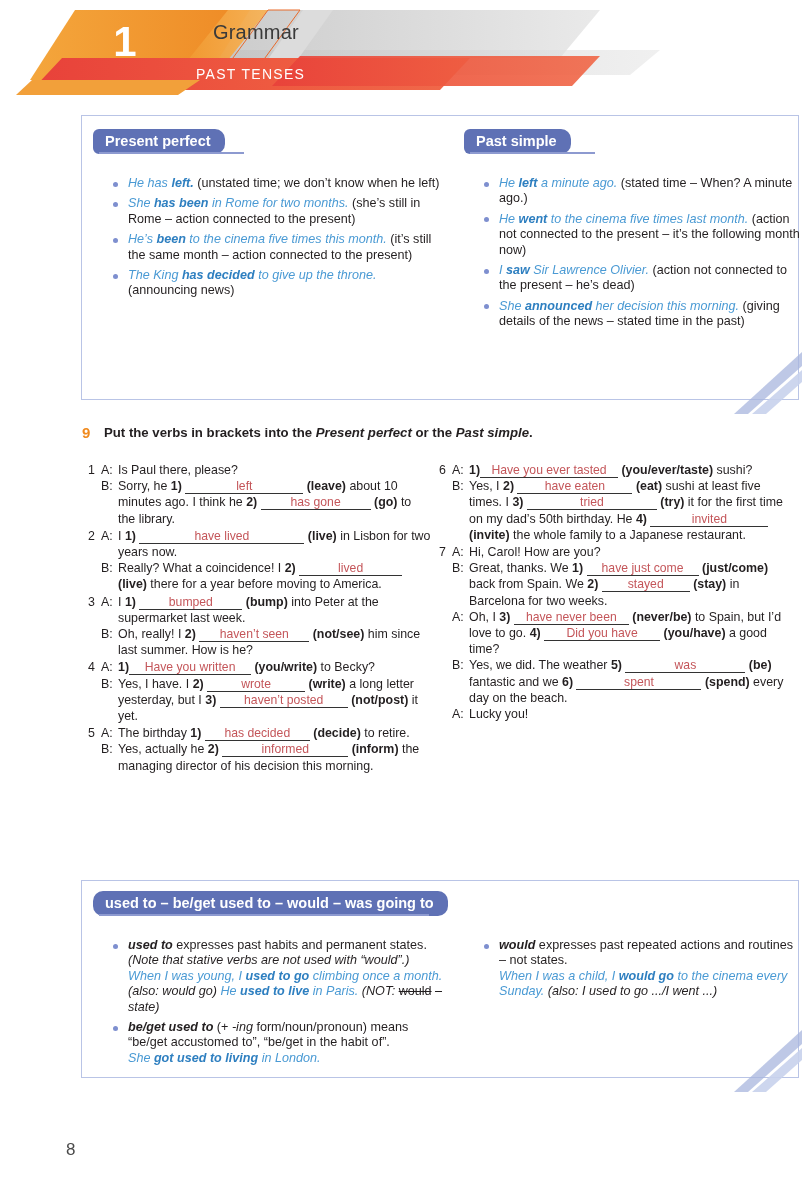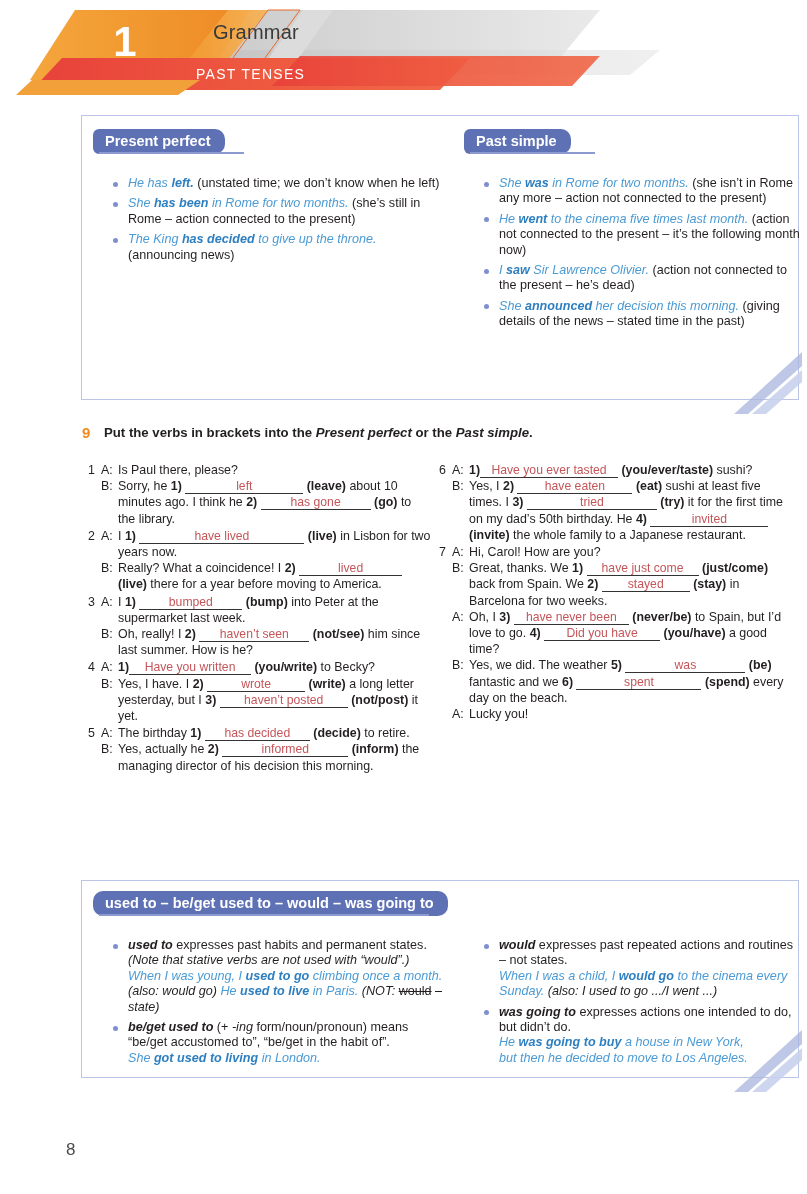--- a/index.html
+++ b/index.html
@@ -174,24 +174,25 @@
 
 <div class="tab" style="left:93px;top:129px;">Present perfect</div>
 <div class="tab-underline" style="left:99px;top:152px;width:145px;"></div>
 
 <div class="tab" style="left:464px;top:129px;">Past simple</div>
 <div class="tab-underline" style="left:470px;top:152px;width:125px;"></div>
 
 <ul class="blist" id="pp-list" style="left:95px;top:160px;width:330px;">
     <li><span class="ex">He has </span><span class="exb">left.</span><span> (unstated time; we don’t know when he left)</span></li>
     <li><span class="ex">She </span><span class="exb">has been</span><span class="ex"> in Rome for two months.</span><span> (she’s still in Rome – action connected to the present)</span></li>
+    <li><span class="ex">He’s </span><span class="exb">been</span><span class="ex"> to the cinema five times this month.</span><span> (it’s still the same month – action connected to the present)</span></li>
     <li><span class="ex">The King </span><span class="exb">has decided</span><span class="ex"> to give up the throne.</span><span> (announcing news)</span></li>
   </ul>
 <ul class="blist" id="ps-list" style="left:466px;top:160px;width:320px;">
-    <li><span class="ex">She </span><span class="exb">was</span><span class="ex"> in Rome for two months.</span><span> (she isn’t in Rome any more – action not connected to the present)</span></li>
+    <li><span class="ex">He </span><span class="exb">left</span><span class="ex"> a minute ago.</span><span> (stated time – When? A minute ago.)</span></li>
     <li><span class="ex">He </span><span class="exb">went</span><span class="ex"> to the cinema five times last month.</span><span> (action not connected to the present – it’s the following month now)</span></li>
     <li><span class="ex">I </span><span class="exb">saw</span><span class="ex"> Sir Lawrence Olivier.</span><span> (action not connected to the present – he’s dead)</span></li>
     <li><span class="ex">She </span><span class="exb">announced</span><span class="ex"> her decision this morning.</span><span> (giving details of the news – stated time in the past)</span></li>
   </ul>
 
 <svg class="corner-deco" style="left:690px;top:352px;" width="112" height="62" viewBox="0 0 112 62">
   <polygon points="44,62 112,0 112,14 58,62" fill="#A8B6DE" opacity="0.75"></polygon>
   <polygon points="62,62 112,18 112,30 76,62" fill="#C8D2EC" opacity="0.9"></polygon>
 </svg>
 
@@ -259,21 +260,20 @@
 
 <div class="tab" style="left:93px;top:891px;border-radius:10px;">used to – be/get used to  – would – was going to</div>
 <div class="tab-underline" style="left:99px;top:914px;width:330px;"></div>
 
 <ul class="blist" id="ut-left" style="left:95px;top:922px;width:340px;">
     <li><span class="bdi">used to</span><span> expresses past habits and permanent states.</span><br><span class="it">(Note that stative verbs are not used with “would”.)</span><br><span class="ex">When I was young, I </span><span class="exb">used to go</span><span class="ex"> climbing once a month.</span><br><span class="it">(also: would go) </span><span class="ex">He </span><span class="exb">used to live</span><span class="ex"> in Paris.</span><span class="it"> (NOT: </span><span class="strike">would</span><span class="it"> – state)</span></li>
     <li><span class="bdi">be/get used to</span><span> (+ </span><span class="it">-ing</span><span> form/noun/pronoun) means “be/get accustomed to”, “be/get in the habit of”.</span><br><span class="ex">She </span><span class="exb">got used to living</span><span class="ex"> in London.</span></li>
   </ul>
 <ul class="blist" id="ut-right" style="left:466px;top:922px;width:320px;">
     <li><span class="bdi">would</span><span> expresses past repeated actions and routines – not states.</span><br><span class="ex">When I was a child, I </span><span class="exb">would go</span><span class="ex"> to the cinema every Sunday.</span><span class="it"> (also: I used to go .../I went ...)</span></li>
-    <li><span class="bdi">was going to</span><span> expresses actions one intended to do, but didn’t do.</span><br><span class="ex">He </span><span class="exb">was going to buy</span><span class="ex"> a house in New York,</span><br><span class="ex">but then he decided to move to Los Angeles.</span></li>
   </ul>
 
 <svg class="corner-deco" style="left:690px;top:1030px;" width="112" height="62" viewBox="0 0 112 62">
   <polygon points="44,62 112,0 112,14 58,62" fill="#A8B6DE" opacity="0.75"></polygon>
   <polygon points="62,62 112,18 112,30 76,62" fill="#C8D2EC" opacity="0.9"></polygon>
 </svg>
 
 <div class="page-num">8</div>
 
 </body></html>

